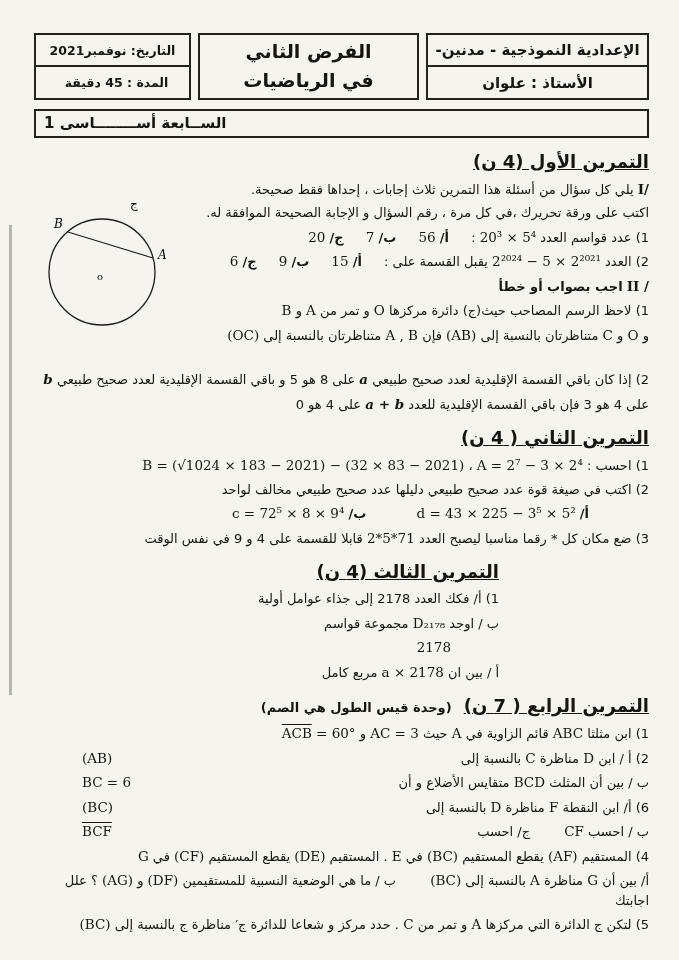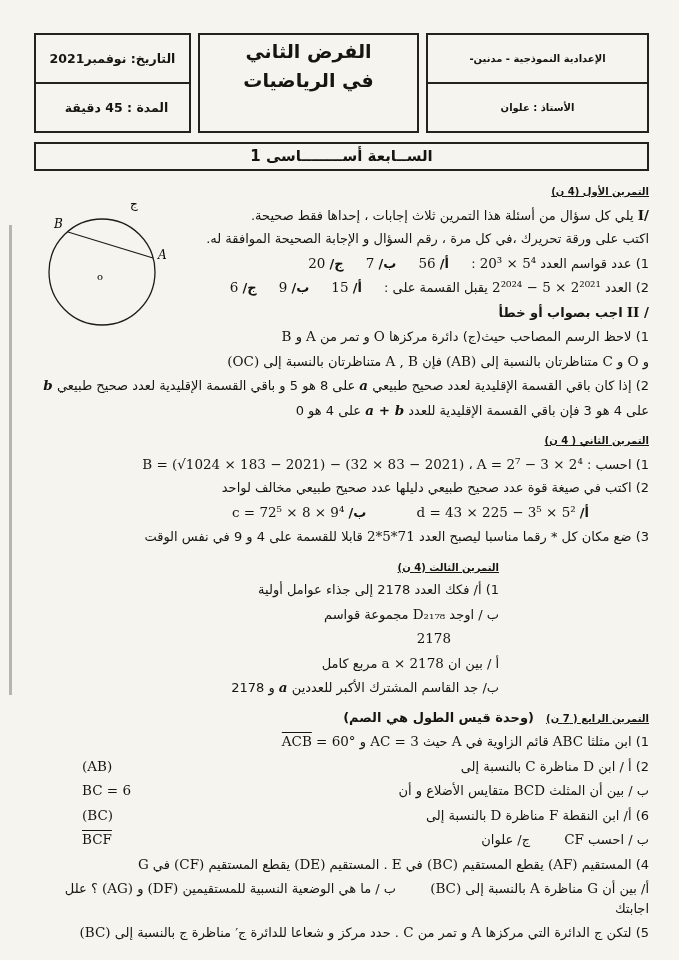--- a/index.html
+++ b/index.html
@@ -6,43 +6,43 @@
   body{background:#b9b9b9;}
   .page{position:relative;width:679px;height:960px;margin:0 auto;background:#f5f4ef;
         font-family:"DejaVu Sans",sans-serif;color:#16160f;overflow:hidden;}
   .inner{position:relative;padding:33px 30px 0 34px;}
   .edge{position:absolute;left:9px;top:225px;width:3px;height:470px;background:#7a776e;opacity:.5;}
 
   
   .hdr{display:flex;direction:rtl;gap:7px;}
   .hbox{border:2px solid #23221c;}
   .box-school{width:219px;display:flex;flex-direction:column;font-weight:bold;text-align:center;}
-  .box-school .row{flex:1;display:flex;align-items:center;justify-content:center;font-size:10px;padding:18px 6px;}
+  .box-school .row{flex:1;display:flex;align-items:center;justify-content:center;font-size:15px;padding:6px 6px;}
   .box-school .row+.row{border-top:2px solid #23221c;}
   .box-exam{flex:1;text-align:center;font-weight:bold;font-size:19px;line-height:1.55;padding:2px 16px;}
   .box-meta{width:153px;display:flex;flex-direction:column;font-weight:bold;text-align:center;}
   .box-meta .row{flex:1;display:flex;align-items:center;justify-content:center;font-size:12.5px;padding:2px 4px;}
   .box-meta .row+.row{border-top:2px solid #23221c;padding-left:12px;}
-  .classbar{border:2px solid #23221c;margin-top:9px;text-align:center;font-weight:bold;
+  .classbar{border:2px solid #23221c;margin-top:9px;text-align:left;font-weight:bold;
             font-size:15px;padding:3px 8px 4px;}
 
   
   .content{direction:rtl;text-align:right;font-size:13px;line-height:1.5;margin-top:10px;}
   .ln{margin-top:4px;}
   .sect-row{margin-top:10px;}
-  .sect{font-weight:bold;text-decoration:underline;font-size:10px;}
+  .sect{font-weight:bold;text-decoration:underline;font-size:18px;}
   .sub{font-weight:bold;margin-right:8px;}
   .m{direction:ltr;unicode-bidi:isolate;font-family:"DejaVu Serif",serif;font-size:13.5px;white-space:nowrap;}
   .vr{font-style:italic;font-weight:bold;}
   .ov{text-decoration:overline;text-align:right;}
   .b{font-weight:bold;}
   .opt{margin-right:18px;font-weight:bold;}
   .gap{margin-right:30px;}
   .gap2{margin-right:46px;}
-  .mt10{margin-top:4px;}
+  .mt10{margin-top:24px;}
   .padD{padding-left:150px;}   
   .ind{padding-right:150px;}   
   .ind2{padding-right:198px;}
   .ctr{padding-right:60px;}
   .lr{display:flex;justify-content:space-between;align-items:baseline;padding-left:48px;}
 
   
   .diagram{position:absolute;left:40px;top:196px;}
   .diagram text{font-family:"DejaVu Serif",serif;}
 </style>
@@ -175,25 +175,20 @@
         <span>مجموعة قواسم</span>
       </div>
       <div class="ln ind2">
         <span class="m">2178</span>
       </div>
       <div class="ln ind">
         <span>أ / بين ان</span>
         <span class="m">a × 2178</span>
         <span>مربع كامل</span>
       </div>
-      <div class="ln ind">
-        <span>ب/ جد القاسم المشترك الأكبر للعددين</span>
-        <span class="m vr">a</span>
-        <span>و 2178</span>
-      </div>
 
       <div class="ln sect-row">
         <span class="sect">التمرين الرابع ( 7 ن)</span>
         <span class="sub">(وحدة قيس الطول هي الصم)</span>
       </div>
       <div class="ln">
         <span>1) ابن مثلثا</span>
         <span class="m">ABC</span>
         <span>قائم الزاوية في</span>
         <span class="m">A</span>
@@ -227,21 +222,21 @@
           <span>مناظرة</span>
           <span class="m">D</span>
           <span>بالنسبة إلى</span>
         </span>
         <span class="m">(BC)</span>
       </div>
       <div class="ln lr">
         <span>
           <span>ب / احسب</span>
           <span class="m">CF</span>
-          <span class="gap">ج/ علوان</span>
+          <span class="gap">ج/ احسب</span>
         </span>
         <span class="m ov">BCF</span>
       </div>
       <div class="ln">
         <span>4) المستقيم</span>
         <span class="m">(AF)</span>
         <span>يقطع المستقيم</span>
         <span class="m">(BC)</span>
         <span>في</span>
         <span class="m">E</span>

